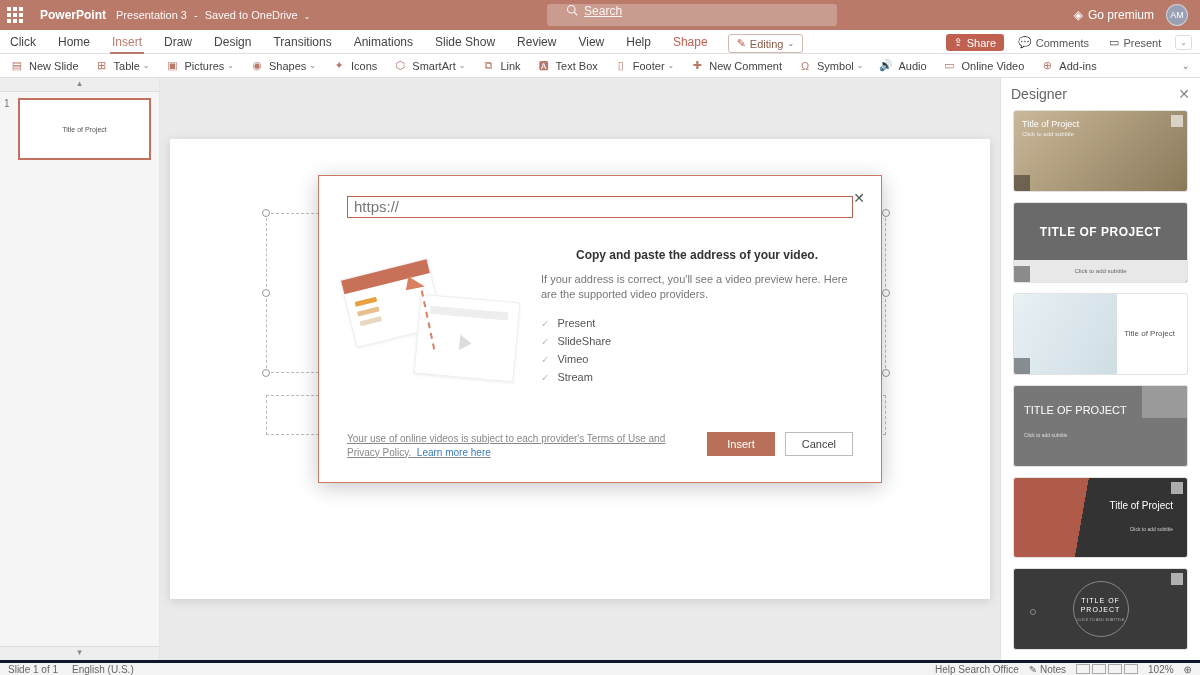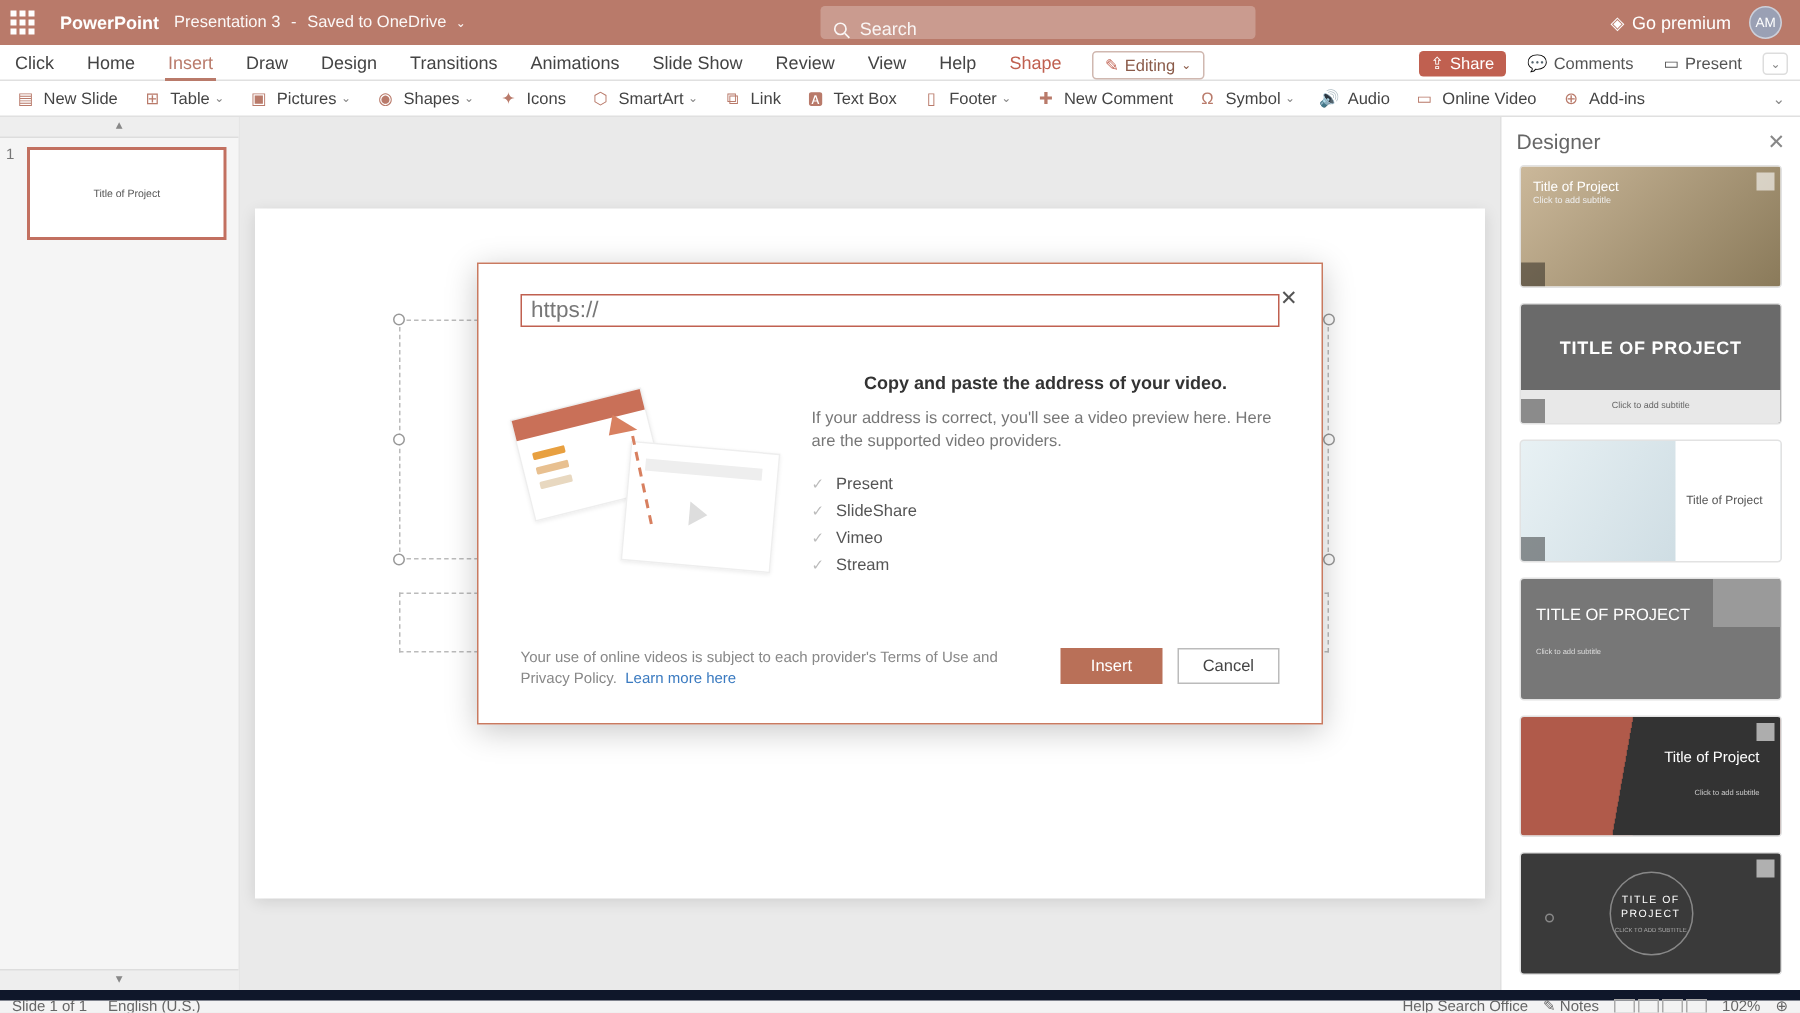--- a/index.html
+++ b/index.html
@@ -7,21 +7,21 @@
 
 
 .titlebar { height: 30px; background: #b97a6a; display: flex; align-items: center; color: #fff; font-size: 12px; }
 .apps-btn { width: 30px; height: 30px; display: flex; align-items: center; justify-content: center; }
 .apps-grid { display: grid; grid-template-columns: repeat(3,4px); grid-gap:2px; }
 .apps-grid span { width:4px; height:4px; background:#fff; }
 .app-name { font-weight: 600; padding: 0 10px; }
 .doc-info { font-size: 11px; opacity: .95; }
 .doc-sep { margin: 0 4px; }
 .search-wrap { flex:1; display:flex; justify-content:center; }
-.search-box { background: rgba(255,255,255,.25); border-radius:3px; height:22px; width:290px; display:flex; align-items:flex-end; padding:0 8px; gap:6px; }
+.search-box { background: rgba(255,255,255,.25); border-radius:3px; height:22px; width:290px; display:flex; align-items:flex-start; padding:0 19px; gap:6px;text-decoration:underline; }
 .search-icon-svg { width:12px; height:12px; opacity:.9; }
 .search-box span { font-size:12px; opacity:.9; }
 .tb-right { display:flex; align-items:center; gap:12px; padding-right:12px; }
 .premium { display:flex; align-items:center; gap:5px; font-size:12px; cursor:pointer; }
 .avatar { width:22px; height:22px; border-radius:50%; border:1px solid rgba(255,255,255,.5); display:flex; align-items:center; justify-content:center; font-size:9px; background:#9aa0b4; }
 
 
 .tabs { height: 24px; background:#fff; display:flex; align-items:flex-end; padding:0 8px; gap:18px; font-size:12px; color:#444; border-bottom:1px solid #e0e0e0; }
 .tab { padding:4px 2px; cursor:pointer; position:relative; }
 .tab.active { color:#b97a6a; }
@@ -80,21 +80,21 @@
 .d5 { background:linear-gradient(100deg,#b05a4a 0%,#b05a4a 40%,#333 40%,#333 100%); }
 .d5-txt{ position:absolute; right:14px; top:22px; font-size:10px; color:#fff; font-weight:500; line-height:1.1; text-align:left;}
 .d5-sub{ position:absolute; right:14px; top:48px; font-size:5px; color:#ccc;}
 .d6 { background:#3a3a3a; display:flex; align-items:center; justify-content:center; }
 .d6-circle{ width:56px; height:56px; border:1px solid #888; border-radius:50%; display:flex; flex-direction:column; align-items:center; justify-content:center; }
 .d6-txt{ color:#fff; font-size:7px; letter-spacing:1px; text-align:center; line-height:1.3;}
 .d6-sub{ color:#aaa; font-size:4px; margin-top:3px;}
 .d6-dot{position:absolute;left:16px;top:50%;width:6px;height:6px;border:1px solid #888;border-radius:50%;}
 
 
-.status { position:absolute; bottom:0; left:0; right:0; height:15px; background:#f3f3f3; border-top:7px solid #0f172a; display:flex; align-items:center; font-size:10px; color:#666; padding:0 8px; }
+.status { position:absolute; bottom:0; left:0; right:0; height:15px; background:#f3f3f3; border-top:3px solid #0f172a; display:flex; align-items:center; font-size:10px; color:#666; padding:0 8px; }
 .status-r { margin-left:auto; display:flex; align-items:center; gap:10px; }
 .view-btns { display:flex; gap:2px; }
 .view-btns span{ width:14px; height:10px; border:1px solid #aaa; display:block; }
 
 
 .overlay { position:absolute; inset:0; display:flex; align-items:center; justify-content:center; z-index:100; }
 .dialog { width:564px; background:#fff; border:1px solid #c97a60; box-shadow:0 4px 20px rgba(0,0,0,.22); padding:20px 28px 22px; position:relative; margin-top:-18px; }
 .dialog-close { position:absolute; top:14px; right:16px; font-size:14px; color:#555; cursor:pointer; }
 .dialog-title { font-size:12px; font-weight:600; color:#333; margin-bottom:12px; }
 .dialog-input { width:100%; height:22px; border:1px solid #c06050; padding:0 6px; font-size:15px; color:#777; outline:none; }
@@ -109,21 +109,21 @@
 .ill-b .play{position:absolute;left:42px;top:36px;width:0;height:0;border-left:12px solid #ddd;border-top:8px solid transparent;border-bottom:8px solid transparent;}
 .ill-plane{position:absolute;left:60px;top:30px;width:0;height:0;border-left:18px solid #d88060;border-top:7px solid transparent;border-bottom:7px solid transparent;transform:rotate(10deg);}
 .ill-trail{position:absolute;left:80px;top:42px;width:1px;height:60px;border-left:2px dashed #d88060;transform:rotate(-12deg);}
 .dialog-info { flex:1; }
 .info-head { font-size:12px; font-weight:600; color:#333; margin-bottom:10px;text-align:center; }
 .info-desc { font-size:11px; color:#777; line-height:1.4; margin-bottom:12px; }
 .providers { list-style:none; }
 .providers li { font-size:11px; color:#555; padding:3px 0; display:flex; align-items:center; gap:8px; }
 .check { color:#bbb; font-size:10px; }
 .dialog-foot { margin-top:34px; display:flex; align-items:flex-start; gap:20px; }
-.legal { font-size:10px; color:#888; line-height:1.4; flex:1; }
+.legal { font-size:10px; color:#888; line-height:1.4; flex:1;text-decoration:underline; }
 .legal a { color:#3a7ac0; text-decoration:none; }
 .dialog-btns { display:flex; gap:10px; }
 .btn-primary { background:#b97058; color:#fff; border:none; padding:5px 20px; font-size:11px; cursor:pointer; }
 .btn-secondary { background:#fff; border:1px solid #bbb; padding:5px 16px; font-size:11px; cursor:pointer; color:#444; }
 
 svg { display:block; }
 </style>
 </head>
 <body>
 

